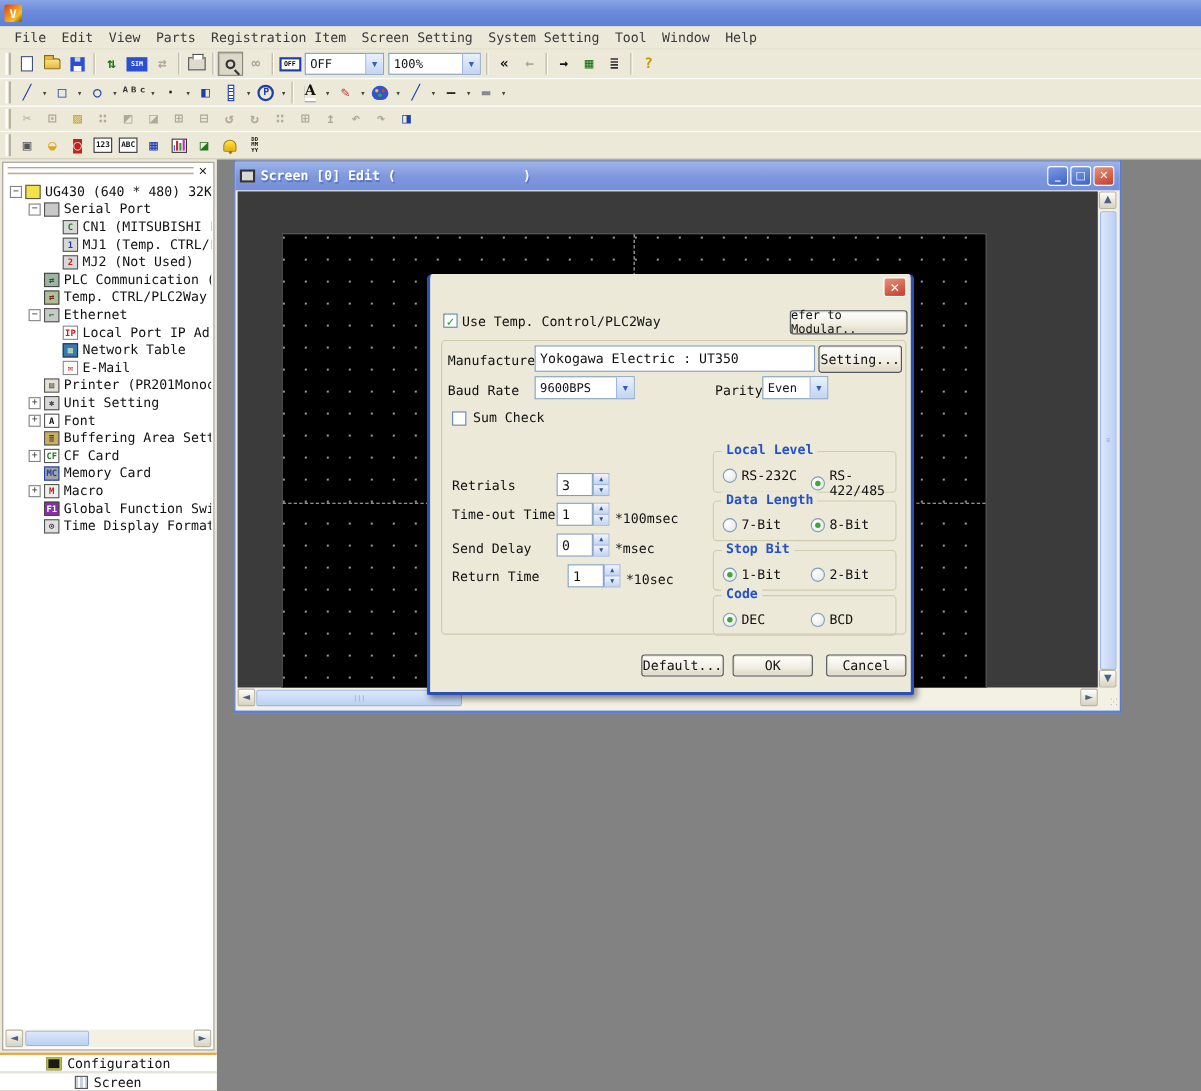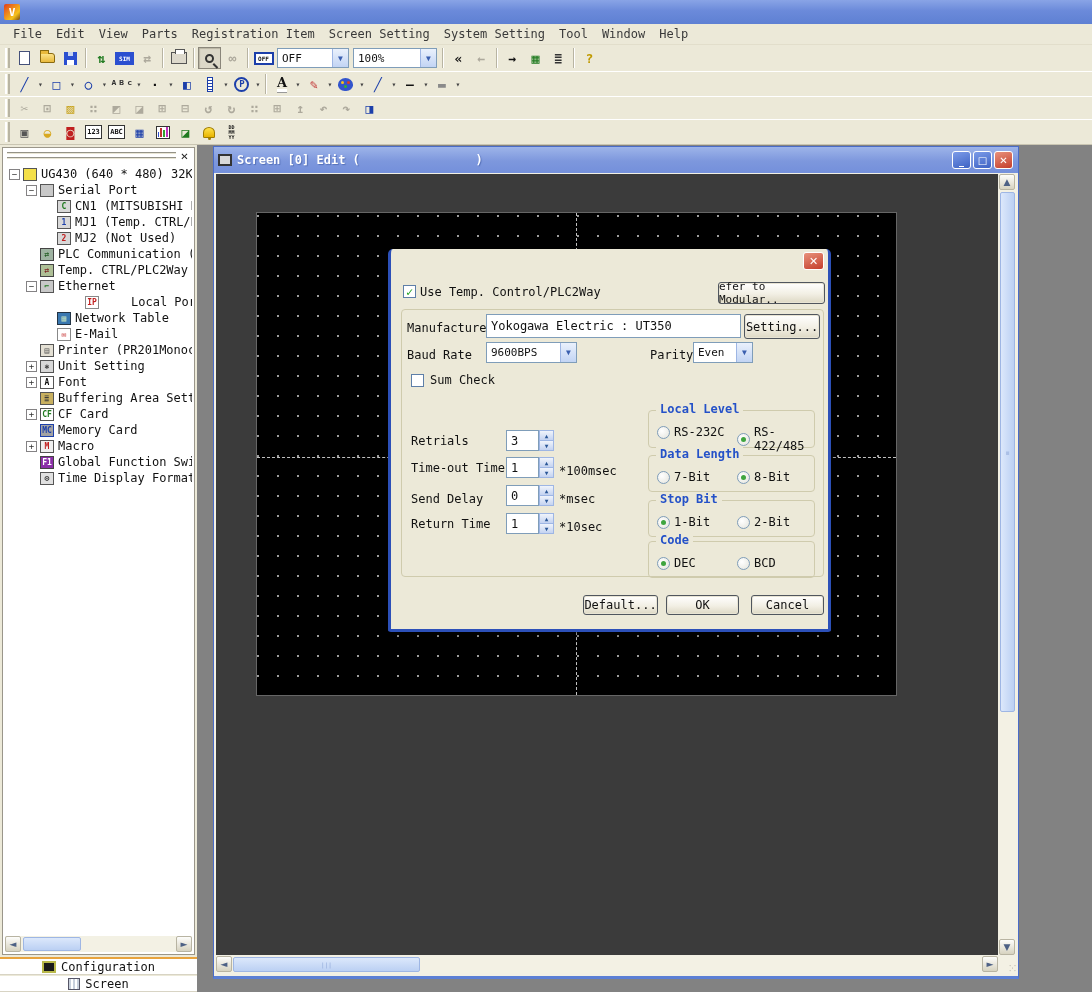--- a/index.html
+++ b/index.html
@@ -81,21 +81,21 @@
   .tabrow { position:absolute; left:0; width:197px; height:18px; background:#fff; display:flex; align-items:center; justify-content:center; gap:5px; border-bottom:1px solid #D8D4C4;}
   .tabrow.cfg { top:812px; border-top:2px solid #E8A33D; }
   .tabrow.scr { top:831px; height:16px; }
   .tab-label { font:12px "DejaVu Sans Mono"; color:#111; }
   .cfg-icon { width:14px; height:12px; background:#1a1a1a; border:2px solid #B9B94A; }
   .scr-icon { width:12px; height:12px; border:1px solid #556; background:
      repeating-linear-gradient(90deg,#C8D0DC 0 2px,#fff 2px 4px), repeating-linear-gradient(0deg,#C8D0DC 0 2px,#fff 2px 4px); }
 
   
   .mdi { position:absolute; left:197px; top:145px; width:895px; height:847px; background:#828282; }
-  .win { position:absolute; left:213px; top:146px; width:806px; height:833px; border:1px solid #4A6CC8;
+  .win { position:absolute; left:213px; top:146px; width:806px; height:503px; border:1px solid #4A6CC8;
     background:#F2F0E4; border-bottom:3px solid #5B7FD4; z-index:5; }
   .win-title { position:absolute; left:0; top:0; right:0; height:26px;
     background:linear-gradient(180deg,#9DB4E9 0%,#7D97DD 55%,#7490DB 100%);
     display:flex; align-items:center; padding-left:4px; }
   .win-title .wicon { width:14px; height:12px; background:#D8D8D8; border:2px solid #333; margin-right:5px; }
   .win-title .wtext { color:#fff; font:bold 12px "DejaVu Sans Mono"; white-space:pre; text-shadow:1px 1px 1px #5570B8; }
   .winbtns { position:absolute; right:5px; top:4px; display:flex; gap:2px; }
   .wbtn { width:19px; height:18px; border:1px solid #fff; border-radius:3px; color:#fff;
     background:linear-gradient(160deg,#7C9BE8,#3D62C4); font:bold 10px "DejaVu Sans",sans-serif;
     display:flex; align-items:center; justify-content:center; }
@@ -418,21 +418,21 @@
         <div class="trow" style="padding-left: 21px;">
           <span class="tspace"></span>
           <span class="ticon" style="background: rgb(174, 191, 150); border-color: rgb(68, 68, 68); color: rgb(122, 31, 31);">⇄</span>
           <span class="tlabel">Temp. CTRL/PLC2Way</span>
         </div>
         <div class="trow" style="padding-left: 21px;">
           <span class="texp">−</span>
           <span class="ticon" style="background: rgb(200, 200, 200); border-color: rgb(85, 85, 85); color: rgb(31, 122, 31);">⌐</span>
           <span class="tlabel">Ethernet</span>
         </div>
-        <div class="trow" style="padding-left: 38px; gap: 28px;">
+        <div class="trow" style="padding-left: 38px;">
           <span class="tspace"></span>
           <span class="ticon" style="background: rgb(255, 255, 255); border-color: rgb(136, 136, 136); color: rgb(192, 32, 32);">IP</span>
           <span class="tlabel">Local Port IP Ad</span>
         </div>
         <div class="trow" style="padding-left: 38px;">
           <span class="tspace"></span>
           <span class="ticon" style="background: rgb(58, 120, 176); border-color: rgb(34, 51, 68); color: rgb(191, 224, 192);">▦</span>
           <span class="tlabel">Network Table</span>
         </div>
         <div class="trow" style="padding-left: 38px;">
@@ -584,21 +584,21 @@
       <div style="position: absolute; left: 20px; top: 236px; height: 21px; display: flex; align-items: flex-end;">
         <span class="dlbl" style="width: 95px;">Send Delay</span>
         <span class="tbox" style="width: 33px; height: 21px;">0</span>
         <span class="spinbtns spinbtns" style="width: 15px; height: 21px; display: flex; flex-direction: column; border: 1px solid rgb(158, 182, 228);">
           <span style="flex: 1 1 0%; background: linear-gradient(rgb(240, 244, 251), rgb(196, 211, 241)); color: rgb(43, 87, 151); font-size: 6px; display: flex; align-items: center; justify-content: center;">▲</span>
           <span style="flex: 1 1 0%; background: linear-gradient(rgb(240, 244, 251), rgb(196, 211, 241)); color: rgb(43, 87, 151); font-size: 6px; display: flex; align-items: center; justify-content: center; border-top: 1px solid rgb(158, 182, 228);">▼</span>
         </span>
         <span class="suffix" style="margin-left: 5px; align-self: flex-end;">*msec</span>
       </div>
       <div style="position: absolute; left: 20px; top: 264px; height: 21px; display: flex; align-items: center;">
-        <span class="dlbl" style="width: 95px;">Return Time</span>
+        <span class="dlbl" style="width: 105px;">Return Time</span>
         <span class="tbox" style="width: 33px; height: 21px;">1</span>
         <span class="spinbtns spinbtns" style="width: 15px; height: 21px; display: flex; flex-direction: column; border: 1px solid rgb(158, 182, 228);">
           <span style="flex: 1 1 0%; background: linear-gradient(rgb(240, 244, 251), rgb(196, 211, 241)); color: rgb(43, 87, 151); font-size: 6px; display: flex; align-items: center; justify-content: center;">▲</span>
           <span style="flex: 1 1 0%; background: linear-gradient(rgb(240, 244, 251), rgb(196, 211, 241)); color: rgb(43, 87, 151); font-size: 6px; display: flex; align-items: center; justify-content: center; border-top: 1px solid rgb(158, 182, 228);">▼</span>
         </span>
         <span class="suffix" style="margin-left: 5px; align-self: flex-end;">*10sec</span>
       </div>
     </div>
   <div id="radiogroups">
       <div class="groupbox" style="left: 257px; top: 161px; width: 167px; height: 38px;">

